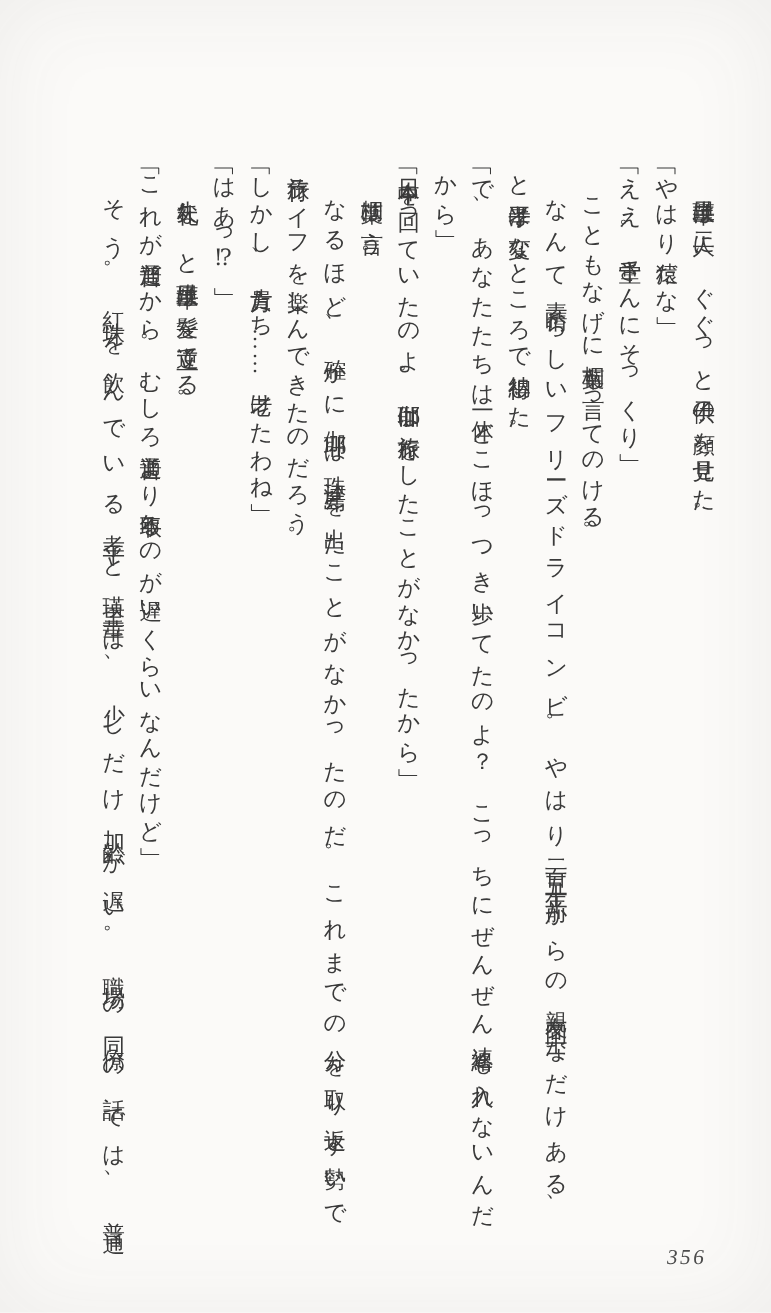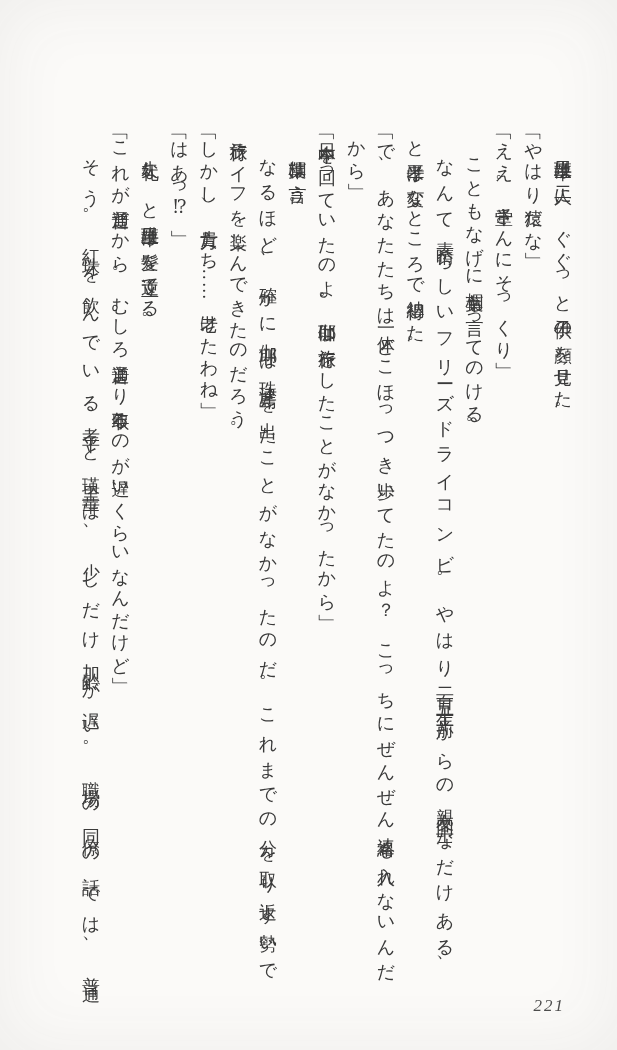--- a/index.html
+++ b/index.html
@@ -65,14 +65,14 @@
       <div class="line">「日本中を回っていたのよ。伽耶は旅行をしたことがなかったから」</div>
       <div class="line indent">桐葉は言う。</div>
       <div class="line indent full">なるほど、確かに伽耶は珠津島を出たことがなかったのだ。これまでの分を取り返す勢いで</div>
       <div class="line">旅行ライフを楽しんできたのだろう。</div>
       <div class="line">「しかし、貴方たち……老けたわね」</div>
       <div class="line">「はあっ⁉」</div>
       <div class="line indent">失礼な、と瑛里華は髪を逆立てる。</div>
       <div class="line">「これが普通だから。むしろ普通より年取るのが遅いくらいなんだけど」</div>
       <div class="line indent full">そう。紅珠を飲んでいる孝平と瑛里華は、少しだけ加齢が遅い。職場の同僚の話では、普通</div>
     </div>
-  <div class="page-number">221</div>
+  <div class="page-number">356</div>
 </div>
 
 </body></html>

